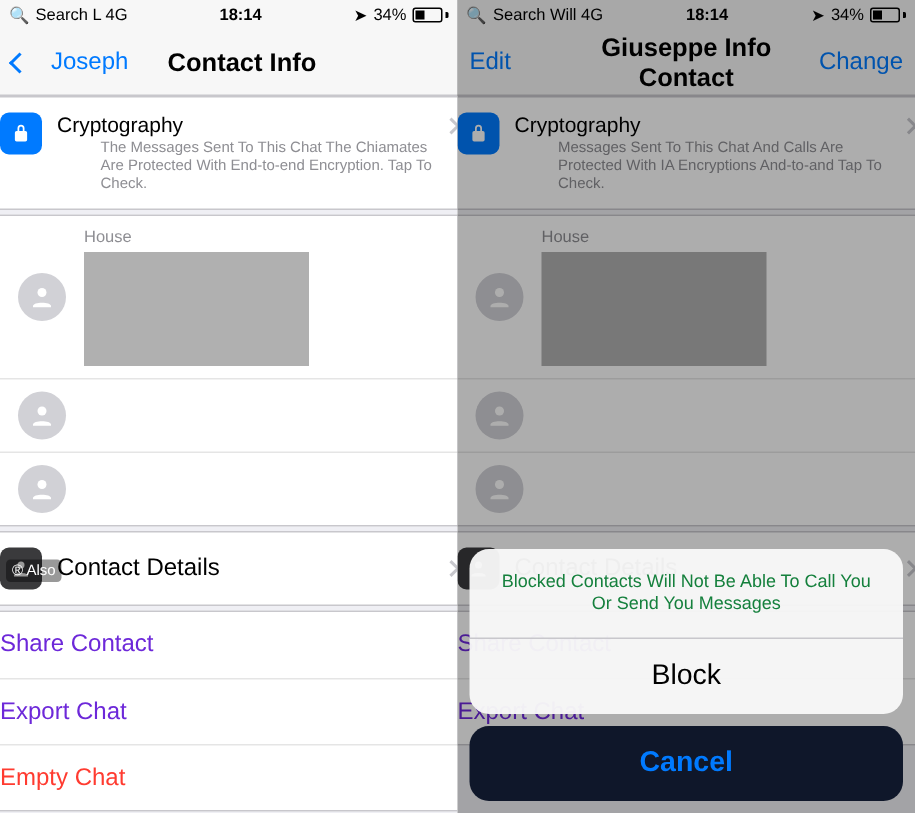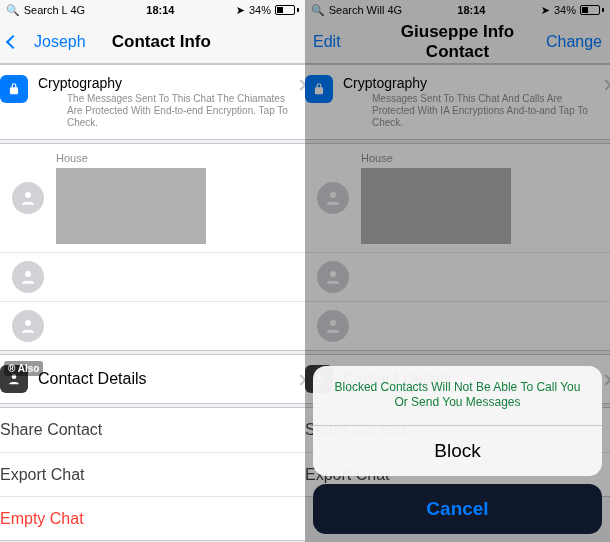--- a/index.html
+++ b/index.html
@@ -44,21 +44,21 @@
     .avatar svg { width: 18px; height: 18px; fill: #fff; }
     .participant-row { padding: 8px 12px; }
     .house-label { font-size: 11px; color: #8e8e93; }
     .map-placeholder { width: 150px; height: 76px; background: #b0b0b0; margin-top: 4px; }
 
     .also-overlay { position: absolute; left: 4px; font-size: 10px; color: #fff; background: rgba(0,0,0,0.4); padding: 2px 4px; border-radius: 3px; pointer-events: none; }
 
     .priv-icon { width: 28px; height: 28px; border-radius: 6px; background: #3a3a3c; display: flex; align-items: center; justify-content: center; margin-right: 10px; flex-shrink: 0; }
     .priv-icon svg { width: 14px; height: 14px; fill: #fff; }
 
-    .link { color: #404040; }
+    .link { color: #6d28d9; }
     .link.red { color: #ff3b30; }
 
     
     .sheet-overlay { position: absolute; inset: 0; display: flex; flex-direction: column; justify-content: flex-end; padding: 8px; pointer-events: none; }
     .sheet { pointer-events: auto; }
     .sheet-group { background: rgba(248,248,248,0.96); border-radius: 13px; overflow: hidden; margin-bottom: 8px; }
     .sheet-msg { font-size: 12px; color: #15803d; text-align: center; padding: 14px 18px; line-height: 1.3; }
     .sheet-btn { text-align: center; font-size: 19px; padding: 14px 0; border-top: 0.5px solid #c8c7cc; }
     .sheet-btn.destructive { color: #000000; }
     .sheet-cancel { background: #0f172a; border-radius: 13px; text-align: center; font-size: 19px; font-weight: 600; color: #007aff; padding: 14px 0; }
@@ -135,21 +135,21 @@
         <span class="avatar">
           <svg viewBox="0 0 24 24">
               <circle cx="12" cy="8" r="4"></circle>
               <path d="M4 20c0-4 16-4 16 0v1H4z"></path>
             </svg>
         </span>
       </div>
     </div>
 
     <div class="group" style="position:relative;">
-      <span class="also-overlay" style="top:6px;font-weight:bold;">® Also</span>
+      <span class="also-overlay" style="top:18px;">® Also</span>
       <div class="cell">
         <span class="priv-icon">
           <svg viewBox="0 0 24 24">
               <circle cx="12" cy="8" r="4"></circle>
               <path d="M4 20c0-4 16-4 16 0v1H4z"></path>
             </svg>
         </span>
         <span>Contact Details</span>
         <span class="disclosure"><span class="chev-right"></span></span>
       </div>

